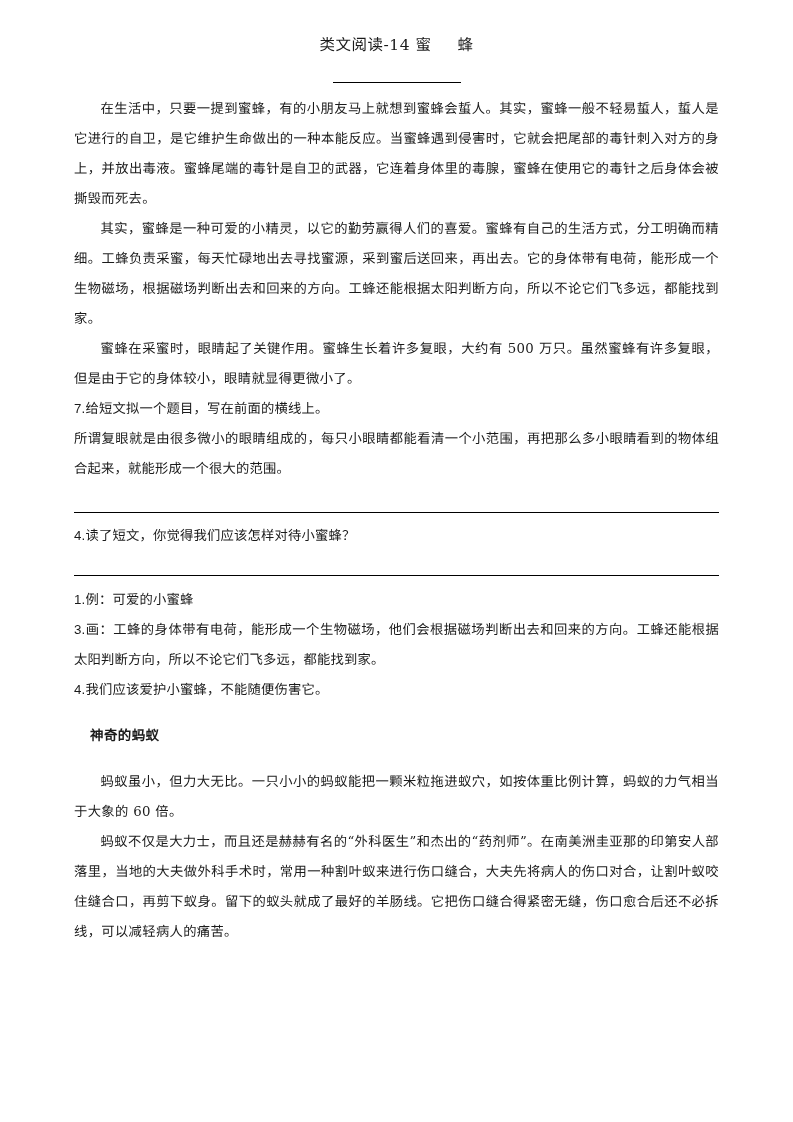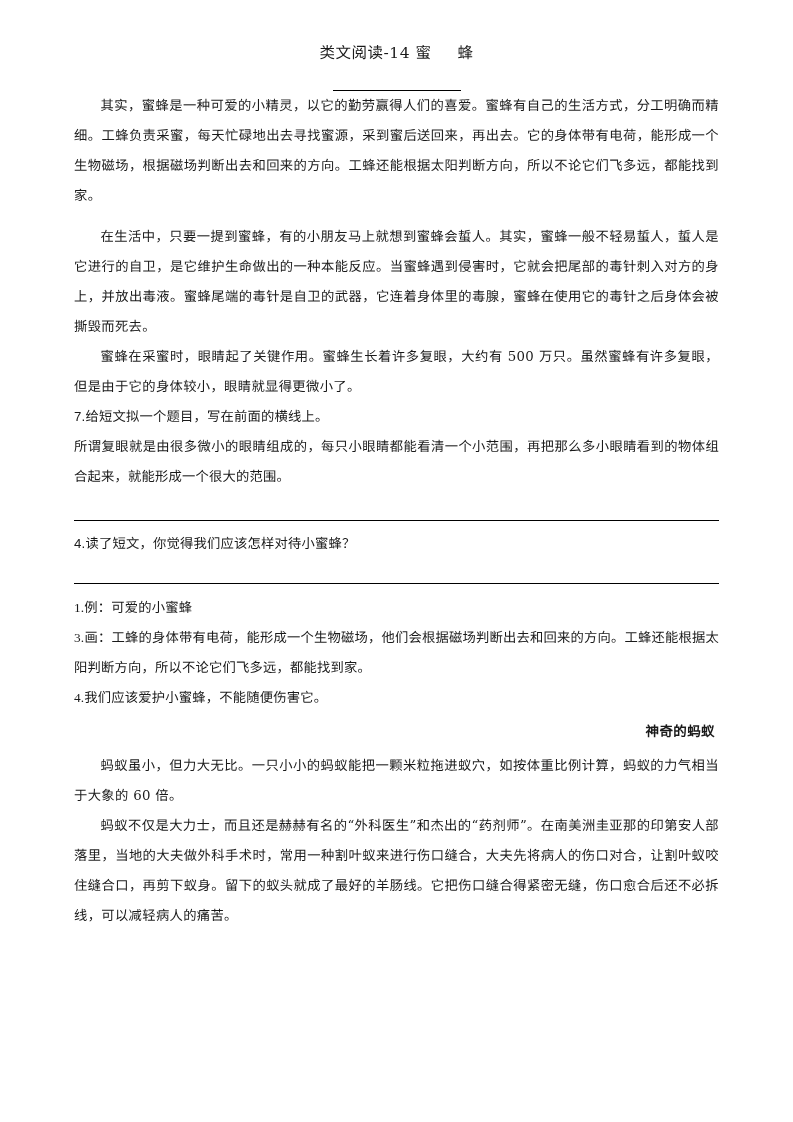--- a/index.html
+++ b/index.html
@@ -26,21 +26,21 @@
   .content {
     position: absolute;
     left: 74px;
     top: 0;
     width: 645px;
   }
 
   
   .doc-title {
     margin: 0;
-    padding-top: 40px;
+    padding-top: 32px;
     font-size: 15.5px;
     font-weight: normal;
     text-align: center;
     letter-spacing: 0.5px;
     font-family: "DejaVu Serif", "Liberation Serif", serif;
   }
   .doc-title .gap {
     display: inline-block;
     width: 26px;
   }
@@ -108,48 +108,48 @@
 
   
   .answer {
     font-size: 13.3px;
     line-height: 30px;
     margin: 0;
     text-indent: 0;
     text-align: justify;
     text-justify: inter-ideograph;
     letter-spacing: 0.2px;
-    font-family: Liberation Serif, serif;
+    font-family: Liberation Sans, sans-serif;
   }
 
   
   .article-title {
-    margin: 4px;
+    margin: 16px;
     font-size: 13.5px;
     font-weight: bold;
-    text-align: right;
+    text-align: left;
     line-height: 30px;
     font-family: "Liberation Sans", "DejaVu Sans", sans-serif;
     letter-spacing: 0.4px;
   }
 </style>
 </head>
 <body>
 
 <div class="page">
   <div class="content">
 
     <h1 class="doc-title"><span>类文阅读-14 蜜</span><span class="gap"></span><span>蜂</span></h1>
 
     <div class="title-blank-wrap">
       <span class="title-blank"></span>
     </div>
 
+    <p class="passage first">在生活中，只要一提到蜜蜂，有的小朋友马上就想到蜜蜂会蜇人。其实，蜜蜂一般不轻易蜇人，蜇人是它进行的自卫，是它维护生命做出的一种本能反应。当蜜蜂遇到侵害时，它就会把尾部的毒针刺入对方的身上，并放出毒液。蜜蜂尾端的毒针是自卫的武器，它连着身体里的毒腺，蜜蜂在使用它的毒针之后身体会被撕毁而死去。</p>
     <p class="passage">其实，蜜蜂是一种可爱的小精灵，以它的勤劳赢得人们的喜爱。蜜蜂有自己的生活方式，分工明确而精细。工蜂负责采蜜，每天忙碌地出去寻找蜜源，采到蜜后送回来，再出去。它的身体带有电荷，能形成一个生物磁场，根据磁场判断出去和回来的方向。工蜂还能根据太阳判断方向，所以不论它们飞多远，都能找到家。</p>
-    <p class="passage first">在生活中，只要一提到蜜蜂，有的小朋友马上就想到蜜蜂会蜇人。其实，蜜蜂一般不轻易蜇人，蜇人是它进行的自卫，是它维护生命做出的一种本能反应。当蜜蜂遇到侵害时，它就会把尾部的毒针刺入对方的身上，并放出毒液。蜜蜂尾端的毒针是自卫的武器，它连着身体里的毒腺，蜜蜂在使用它的毒针之后身体会被撕毁而死去。</p>
     <p class="passage">蜜蜂在采蜜时，眼睛起了关键作用。蜜蜂生长着许多复眼，大约有 500 万只。虽然蜜蜂有许多复眼，但是由于它的身体较小，眼睛就显得更微小了。</p>
 
     <p class="question">7.给短文拟一个题目，写在前面的横线上。</p>
     <p class="question">所谓复眼就是由很多微小的眼睛组成的，每只小眼睛都能看清一个小范围，再把那么多小眼睛看到的物体组合起来，就能形成一个很大的范围。</p>
 
     <hr class="rule rule-1">
 
     <p class="question">4.读了短文，你觉得我们应该怎样对待小蜜蜂？</p>
 
     <hr class="rule rule-2">

